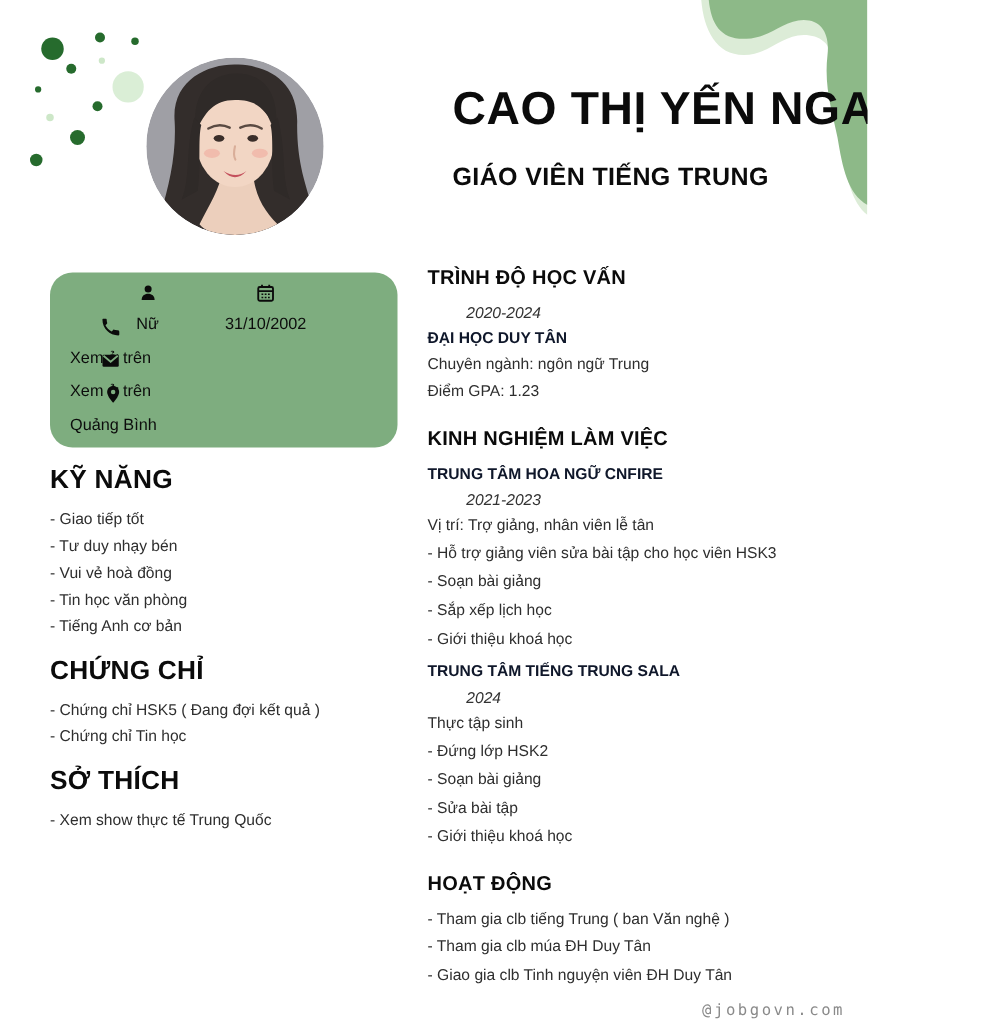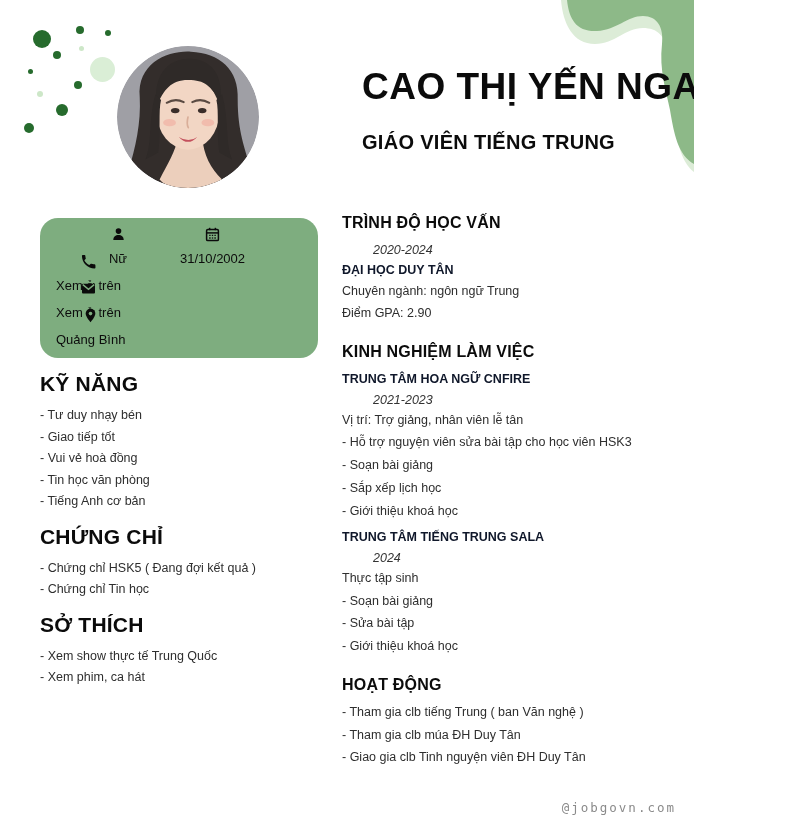--- a/index.html
+++ b/index.html
@@ -163,62 +163,62 @@
             </svg>
         </span>
         <span class="info-text">Quảng Bình</span>
       </div>
     </div>
   </div>
 
   <div class="left-col">
     <div class="left-sec">
       <h2>KỸ NĂNG</h2>
+      <div class="left-item">- Giao tiếp tốt</div>
       <div class="left-item">- Tư duy nhạy bén</div>
-      <div class="left-item">- Giao tiếp tốt</div>
       <div class="left-item">- Vui vẻ hoà đồng</div>
       <div class="left-item">- Tin học văn phòng</div>
       <div class="left-item">- Tiếng Anh cơ bản</div>
     </div>
     <div class="left-sec">
       <h2>CHỨNG CHỈ</h2>
       <div class="left-item">- Chứng chỉ HSK5 ( Đang đợi kết quả )</div>
       <div class="left-item">- Chứng chỉ Tin học</div>
     </div>
     <div class="left-sec">
       <h2>SỞ THÍCH</h2>
       <div class="left-item">- Xem show thực tế Trung Quốc</div>
-      <div class="left-item">- Xem phim, ca hát</div>
     </div>
   </div>
 
   <div class="right-col">
     <div class="r-sec">
       <h2>TRÌNH ĐỘ HỌC VẤN</h2>
       <div class="period">2020-2024</div>
       <div class="org">ĐẠI HỌC DUY TÂN</div>
       <div class="r-line">Chuyên ngành: ngôn ngữ Trung</div>
-      <div class="r-line">Điểm GPA: 2.90</div>
+      <div class="r-line">Điểm GPA: 1.23</div>
     </div>
 
     <div class="r-sec">
       <h2>KINH NGHIỆM LÀM VIỆC</h2>
       <div class="job">
         <div class="org">TRUNG TÂM HOA NGỮ CNFIRE</div>
         <div class="period">2021-2023</div>
         <div class="r-line">Vị trí: Trợ giảng, nhân viên lễ tân</div>
-        <div class="r-bullet">- Hỗ trợ nguyện viên sửa bài tập cho học viên HSK3</div>
+        <div class="r-bullet">- Hỗ trợ giảng viên sửa bài tập cho học viên HSK3</div>
         <div class="r-bullet">- Soạn bài giảng</div>
         <div class="r-bullet">- Sắp xếp lịch học</div>
         <div class="r-bullet">- Giới thiệu khoá học</div>
       </div>
       <div class="job">
         <div class="org">TRUNG TÂM TIẾNG TRUNG SALA</div>
         <div class="period">2024</div>
         <div class="r-line">Thực tập sinh</div>
+        <div class="r-bullet">- Đứng lớp HSK2</div>
         <div class="r-bullet">- Soạn bài giảng</div>
         <div class="r-bullet">- Sửa bài tập</div>
         <div class="r-bullet">- Giới thiệu khoá học</div>
       </div>
     </div>
 
     <div class="r-sec">
       <h2>HOẠT ĐỘNG</h2>
       <div class="r-bullet">- Tham gia clb tiếng Trung ( ban Văn nghệ )</div>
       <div class="r-bullet">- Tham gia clb múa ĐH Duy Tân</div>

